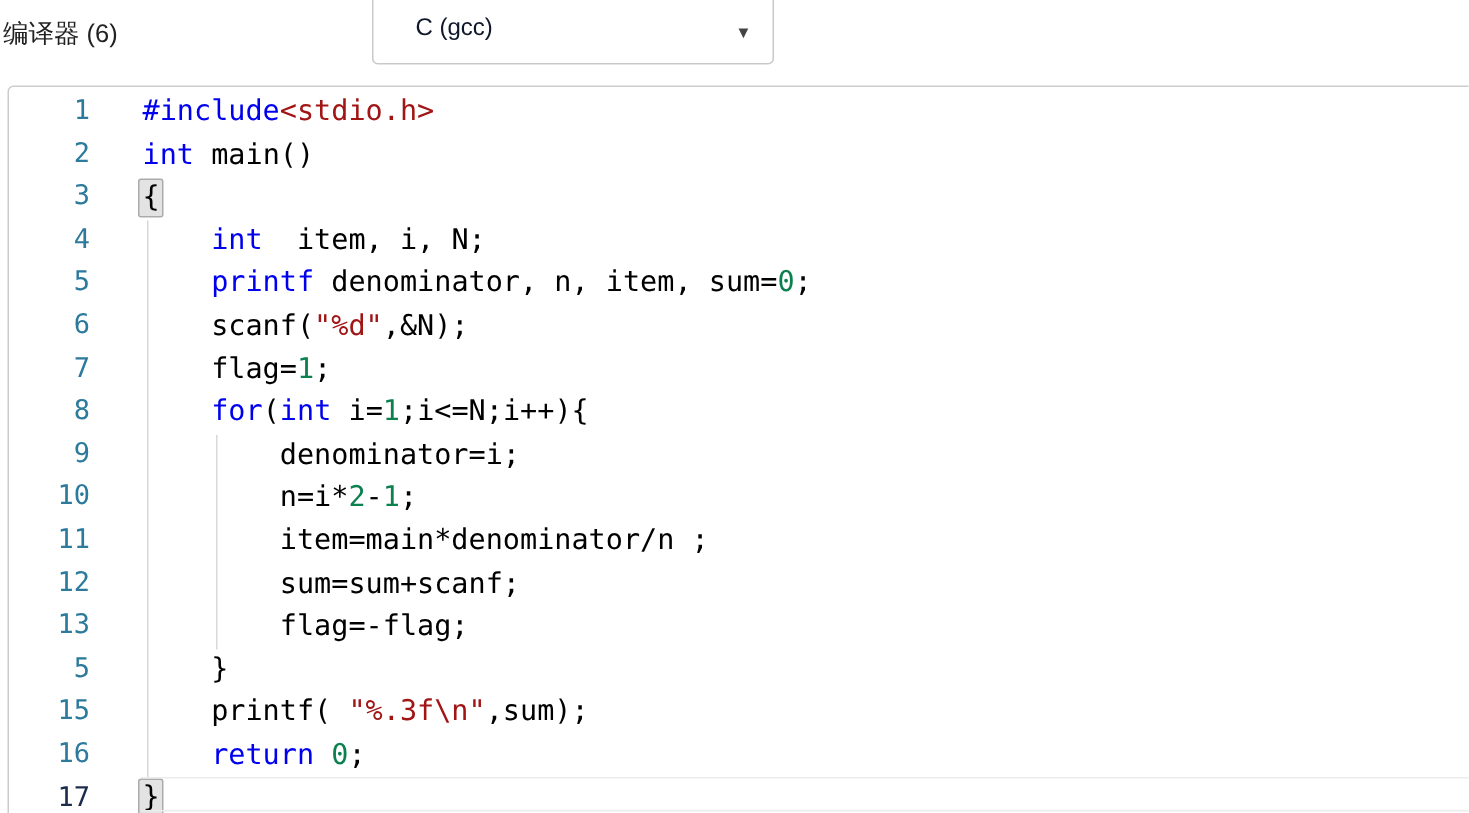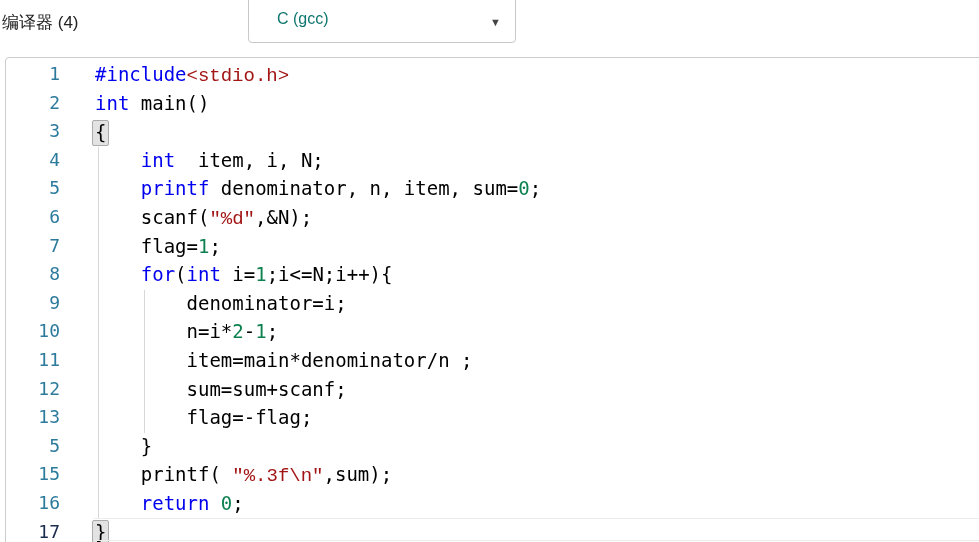--- a/index.html
+++ b/index.html
@@ -10,21 +10,21 @@
   
   .hdr-title{
     position:absolute;left:2px;top:11px;font-size:17px;color:#222;
   }
   .lang-select{
     position:absolute;left:248px;top:-5px;width:268px;height:48px;
     background:#fff;border:1px solid #c9c9c9;border-radius:4px;
     box-sizing:border-box;display:flex;align-items:center;
     padding-left:28px;cursor:pointer;
   }
-  .lang-select .val{font-size:16px;color:#0f766e;}
+  .lang-select .val{font-size:16px;color:#0f172a;}
   .lang-select .arrow{
     position:absolute;right:14px;top:50%;margin-top:-3px;
     font-size:11px;color:#444;line-height:12px;
   }
   
   .editor{
     position:absolute;left:5px;top:57px;width:990px;height:520px;
     border:1px solid var(--border);border-radius:4px;
     background:#fff;box-sizing:border-box;overflow:hidden;
     font-family:"DejaVu Sans Mono","Liberation Mono",monospace;
@@ -32,21 +32,21 @@
   }
   .code-area{position:relative;padding-top:2px;}
   .line{display:flex;height:28.6px;white-space:pre;}
   .lnum{
     flex:none;width:54px;text-align:right;color:var(--line_number);
     font-size:18px;user-select:none;
   }
   .line.active .lnum{color:var(--line_number_active);}
   .code{padding-left:35px;white-space:pre;color:var(--plain);flex:1 1 auto;}
   .tok-kw{color:var(--keyword);text-align:center;}
-  .tok-str{color:var(--string);font-family:Liberation Mono, monospace;}
+  .tok-str{color:var(--string);}
   .tok-num{color:var(--number);}
   .tok-txt{color:var(--plain);text-align:right;}
   .tok-bracket{
     display:inline-block;background:var(--bracket_bg);
     border:1px solid var(--bracket_border);border-radius:2px;
     padding:0 2px;line-height:23px;height:24px;margin-left:-3px;
     vertical-align:middle;color:var(--plain);
   }
   .indent-guide{
     position:absolute;width:0;border-left:1px solid var(--guide);
@@ -56,21 +56,21 @@
   .active-line-rule{
     position:absolute;left:88px;width:900px;top:459.6px;height:21px;
     border-top:1px solid var(--active_rule);
     border-bottom:1px solid var(--active_rule);
     pointer-events:none;
   }
 </style>
 </head>
 <body>
 
-<div class="hdr-title">编译器 (4)</div>
+<div class="hdr-title">编译器 (6)</div>
 
 <div class="lang-select">
   <span class="val">C (gcc)</span>
   <span class="arrow">▼</span>
 </div>
 
 <div class="editor">
   <div class="code-area" id="code-area">
     <div class="indent-guide guide-outer"></div>
     <div class="indent-guide guide-inner"></div>

